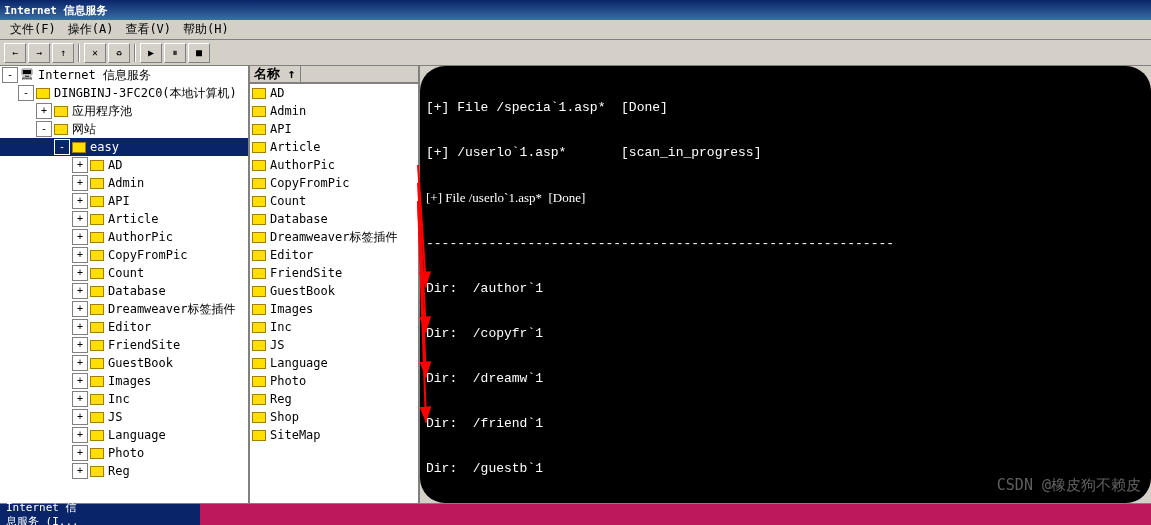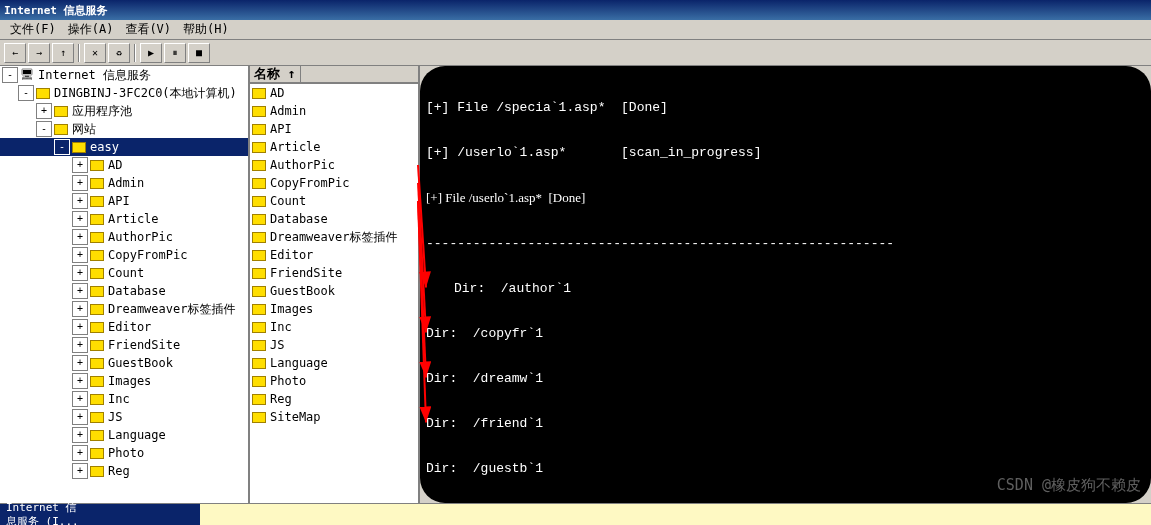--- a/index.html
+++ b/index.html
@@ -96,21 +96,21 @@
       font-size: 13px;
       padding: 4px 6px;
       overflow-y: auto;
       white-space: pre;
       border-radius: 25px;
     }
 
     
     .status-bar {
       height: 22px;
-      background: #fef9c3;
+      background: #be185d;
       border-top: 1px solid #808080;
       display: flex;
       align-items: center;
       font-size: 11px;
     }
     .status-segment {
       height: 100%;
       display: flex;
       align-items: center;
       padding: 0 6px;
@@ -416,30 +416,34 @@
     <div class="file-item">
       <div style="width:14px;height:11px;background:#ffde00;border:1px solid #a08000;margin-right:4px;flex-shrink:0;"></div>
       <span>Photo</span>
     </div>
     <div class="file-item">
       <div style="width:14px;height:11px;background:#ffde00;border:1px solid #a08000;margin-right:4px;flex-shrink:0;"></div>
       <span>Reg</span>
     </div>
     <div class="file-item">
       <div style="width:14px;height:11px;background:#ffde00;border:1px solid #a08000;margin-right:4px;flex-shrink:0;"></div>
+      <span>Shop</span>
+    </div>
+    <div class="file-item">
+      <div style="width:14px;height:11px;background:#ffde00;border:1px solid #a08000;margin-right:4px;flex-shrink:0;"></div>
       <span>SiteMap</span>
     </div>
   </div>
 
   <div class="right-panel" id="terminal-panel">
     <div style="color:#fff;">[+] File /specia`1.asp*  [Done]</div>
     <div style="color:#fff;">[+] /userlo`1.asp*       [scan_in_progress]</div>
     <div style="color:#fff;font-family:Liberation Serif, serif;">[+] File /userlo`1.asp*  [Done]</div>
     <div style="color:#fff;">------------------------------------------------------------</div>
-    <div id="term-author" style="color:#fff;margin-left:28px;">Dir:  /author`1</div>
+    <div id="term-author" style="color:#fff;">Dir:  /author`1</div>
     <div id="term-copyfr" style="color:#fff;">Dir:  /copyfr`1</div>
     <div id="term-dreamw" style="color:#fff;">Dir:  /dreamw`1</div>
     <div id="term-friend" style="color:#fff;">Dir:  /friend`1</div>
     <div style="color:#fff;">Dir:  /guestb`1</div>
     
     
     
     
     
     

